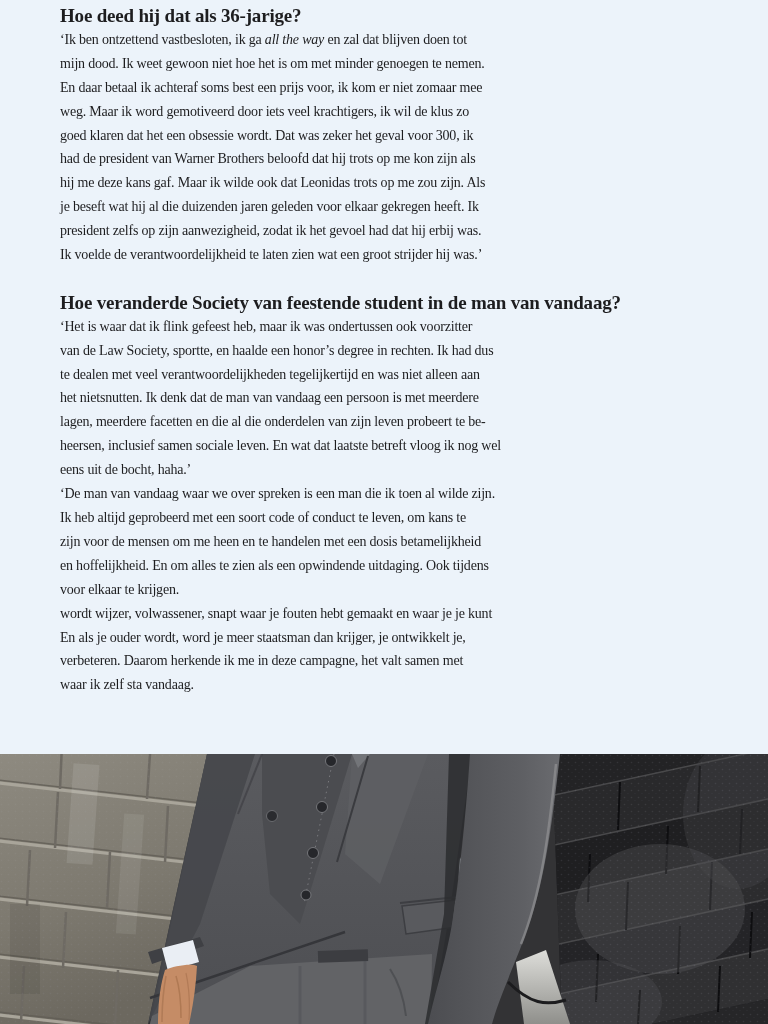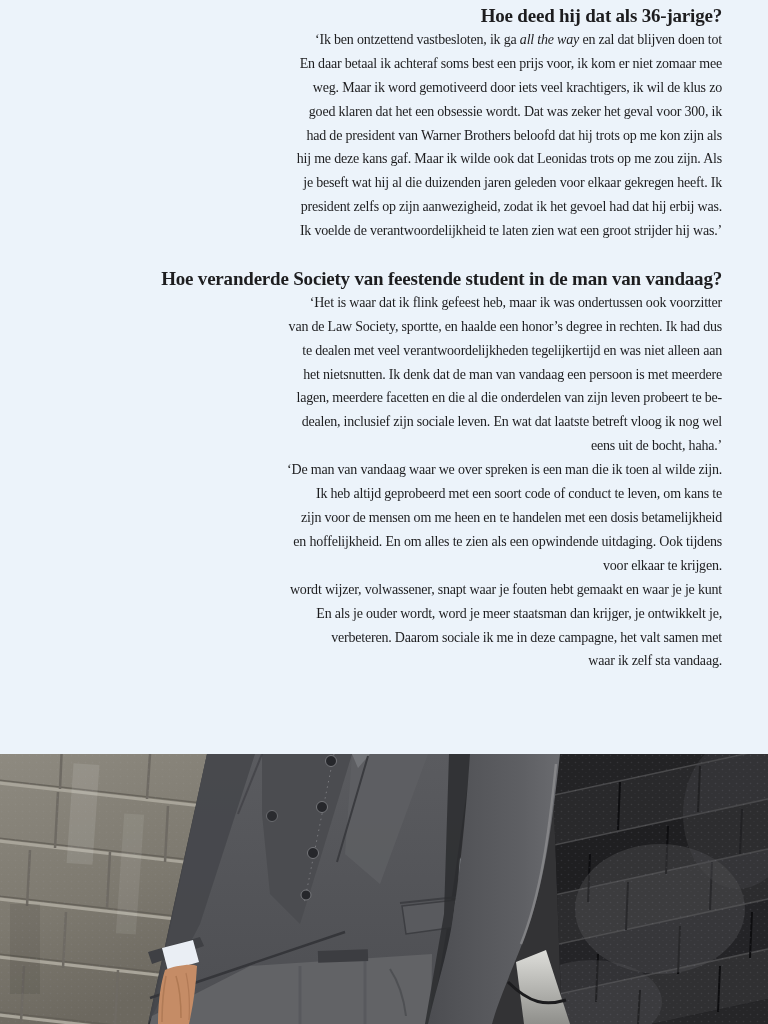--- a/index.html
+++ b/index.html
@@ -1,20 +1,19 @@
 <!DOCTYPE html>
 <html><head>
 <meta charset="utf-8">
 <style>
   html,body{margin:0;padding:0;}
   .page{
     position:relative;width:768px;height:1024px;overflow:hidden;
     background:#ecf3fa;color:#1d1d1f;
     font-family:"Liberation Serif","DejaVu Serif",serif;
-    text-align:right;
   }
   .article{position:absolute;top:4px;left:60px;width:662px;}
   .q{
     margin:0;font-size:19px;font-weight:700;line-height:23.9px;
     letter-spacing:-0.2px;white-space:nowrap;
   }
   .tl{
     font-size:14px;line-height:23.9px;letter-spacing:-0.2px;white-space:nowrap;
   }
   .it{font-style:italic;}
@@ -25,48 +24,49 @@
 </head>
 <body>
 
 <div class="page">
 
   <div class="article">
     <section>
       <h2 class="q">Hoe deed hij dat als 36-jarige?</h2>
       <div class="answer">
           <div class="tl"><span>‘Ik ben ontzettend vastbesloten, ik ga </span><span class="it">all the way</span><span> en zal dat blijven doen tot</span></div>
+          <div class="tl">mijn dood. Ik weet gewoon niet hoe het is om met minder genoegen te nemen.</div>
           <div class="tl">En daar betaal ik achteraf soms best een prijs voor, ik kom er niet zomaar mee</div>
           <div class="tl">weg. Maar ik word gemotiveerd door iets veel krachtigers, ik wil de klus zo</div>
           <div class="tl">goed klaren dat het een obsessie wordt. Dat was zeker het geval voor 300, ik</div>
           <div class="tl">had de president van Warner Brothers beloofd dat hij trots op me kon zijn als</div>
           <div class="tl">hij me deze kans gaf. Maar ik wilde ook dat Leonidas trots op me zou zijn. Als</div>
           <div class="tl">je beseft wat hij al die duizenden jaren geleden voor elkaar gekregen heeft. Ik</div>
           <div class="tl">president zelfs op zijn aanwezigheid, zodat ik het gevoel had dat hij erbij was.</div>
           <div class="tl">Ik voelde de verantwoordelijkheid te laten zien wat een groot strijder hij was.’</div>
         </div>
     </section>
     <section>
       <h2 class="q">Hoe veranderde Society van feestende student in de man van vandaag?</h2>
       <div class="answer">
           <div class="tl">‘Het is waar dat ik flink gefeest heb, maar ik was ondertussen ook voorzitter</div>
           <div class="tl">van de Law Society, sportte, en haalde een honor’s degree in rechten. Ik had dus</div>
           <div class="tl">te dealen met veel verantwoordelijkheden tegelijkertijd en was niet alleen aan</div>
           <div class="tl">het nietsnutten. Ik denk dat de man van vandaag een persoon is met meerdere</div>
           <div class="tl">lagen, meerdere facetten en die al die onderdelen van zijn leven probeert te be-</div>
-          <div class="tl">dealen, inclusief zijn sociale leven. En wat dat laatste betreft vloog ik nog wel</div>
+          <div class="tl">heersen, inclusief samen sociale leven. En wat dat laatste betreft vloog ik nog wel</div>
           <div class="tl">eens uit de bocht, haha.’</div>
           <div class="tl">‘De man van vandaag waar we over spreken is een man die ik toen al wilde zijn.</div>
           <div class="tl">Ik heb altijd geprobeerd met een soort code of conduct te leven, om kans te</div>
           <div class="tl">zijn voor de mensen om me heen en te handelen met een dosis betamelijkheid</div>
           <div class="tl">en hoffelijkheid. En om alles te zien als een opwindende uitdaging. Ook tijdens</div>
           <div class="tl">voor elkaar te krijgen.</div>
           <div class="tl">wordt wijzer, volwassener, snapt waar je fouten hebt gemaakt en waar je je kunt</div>
           <div class="tl">En als je ouder wordt, word je meer staatsman dan krijger, je ontwikkelt je,</div>
-          <div class="tl">verbeteren. Daarom sociale ik me in deze campagne, het valt samen met</div>
+          <div class="tl">verbeteren. Daarom herkende ik me in deze campagne, het valt samen met</div>
           <div class="tl">waar ik zelf sta vandaag.</div>
         </div>
     </section>
   </div>
 
   <div class="photo">
     <svg width="768" height="270" viewBox="0 0 768 270" xmlns="http://www.w3.org/2000/svg">
       <defs>
         <linearGradient id="wallL" x1="0" y1="0" x2="0.3" y2="1">
           <stop offset="0" stop-color="#8e8a80"></stop>

